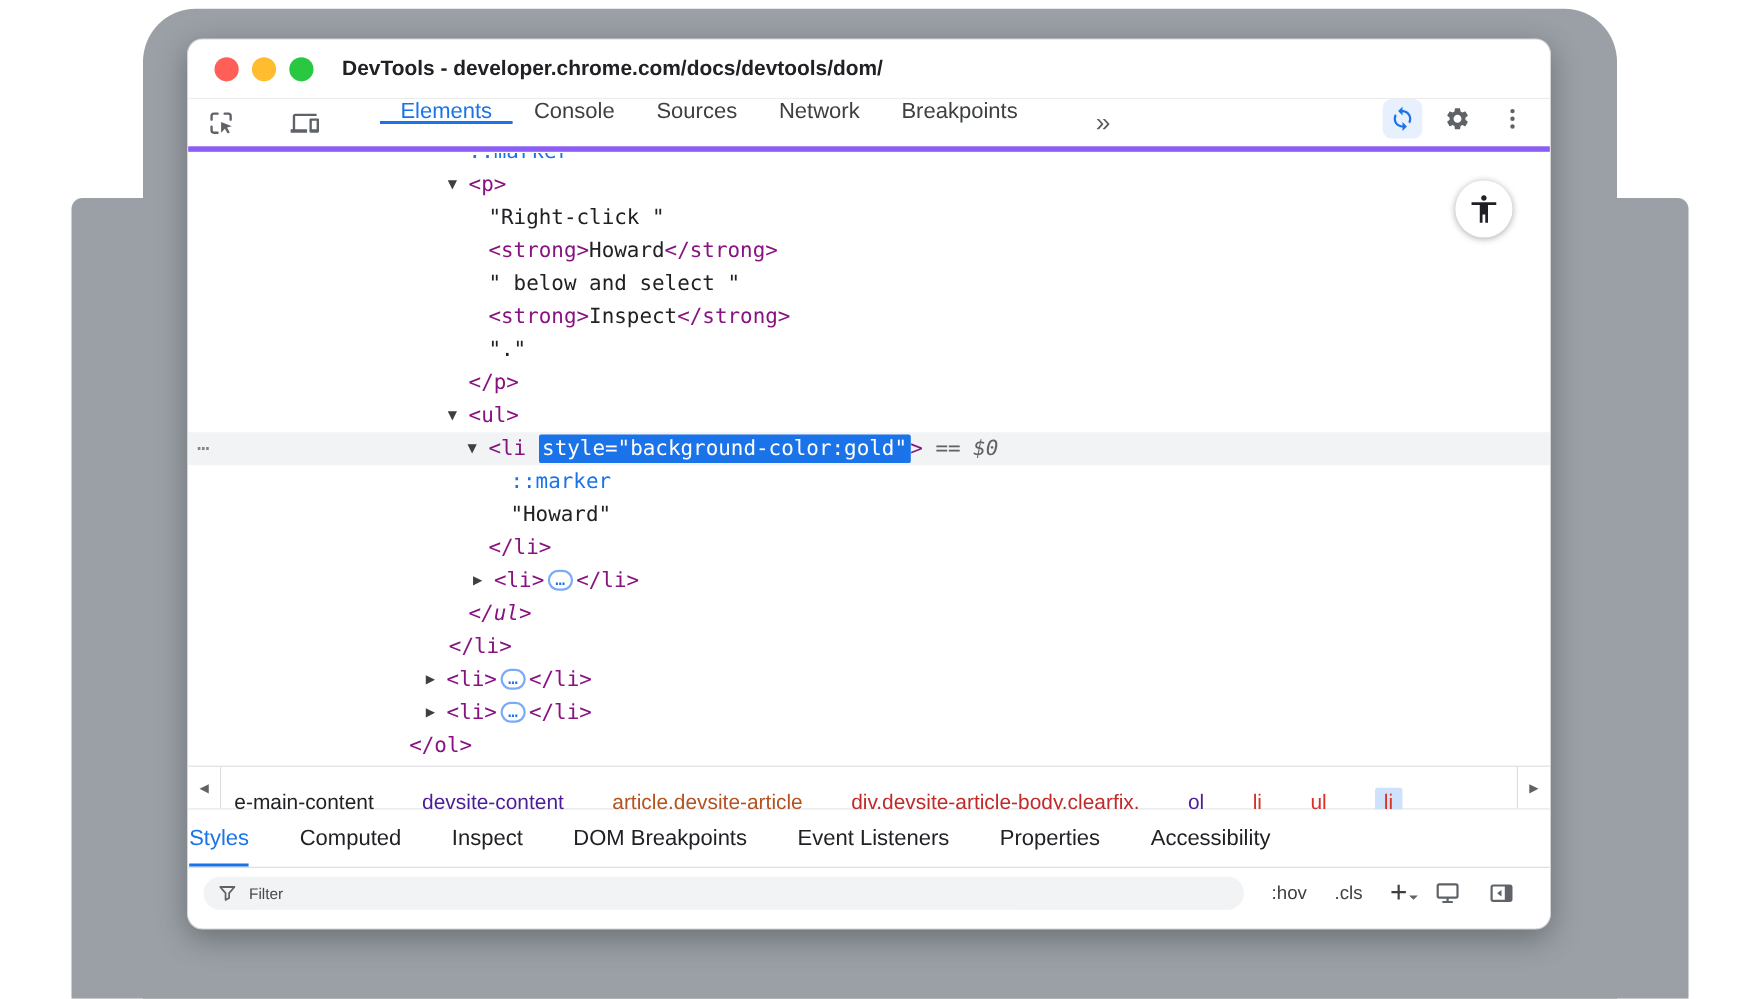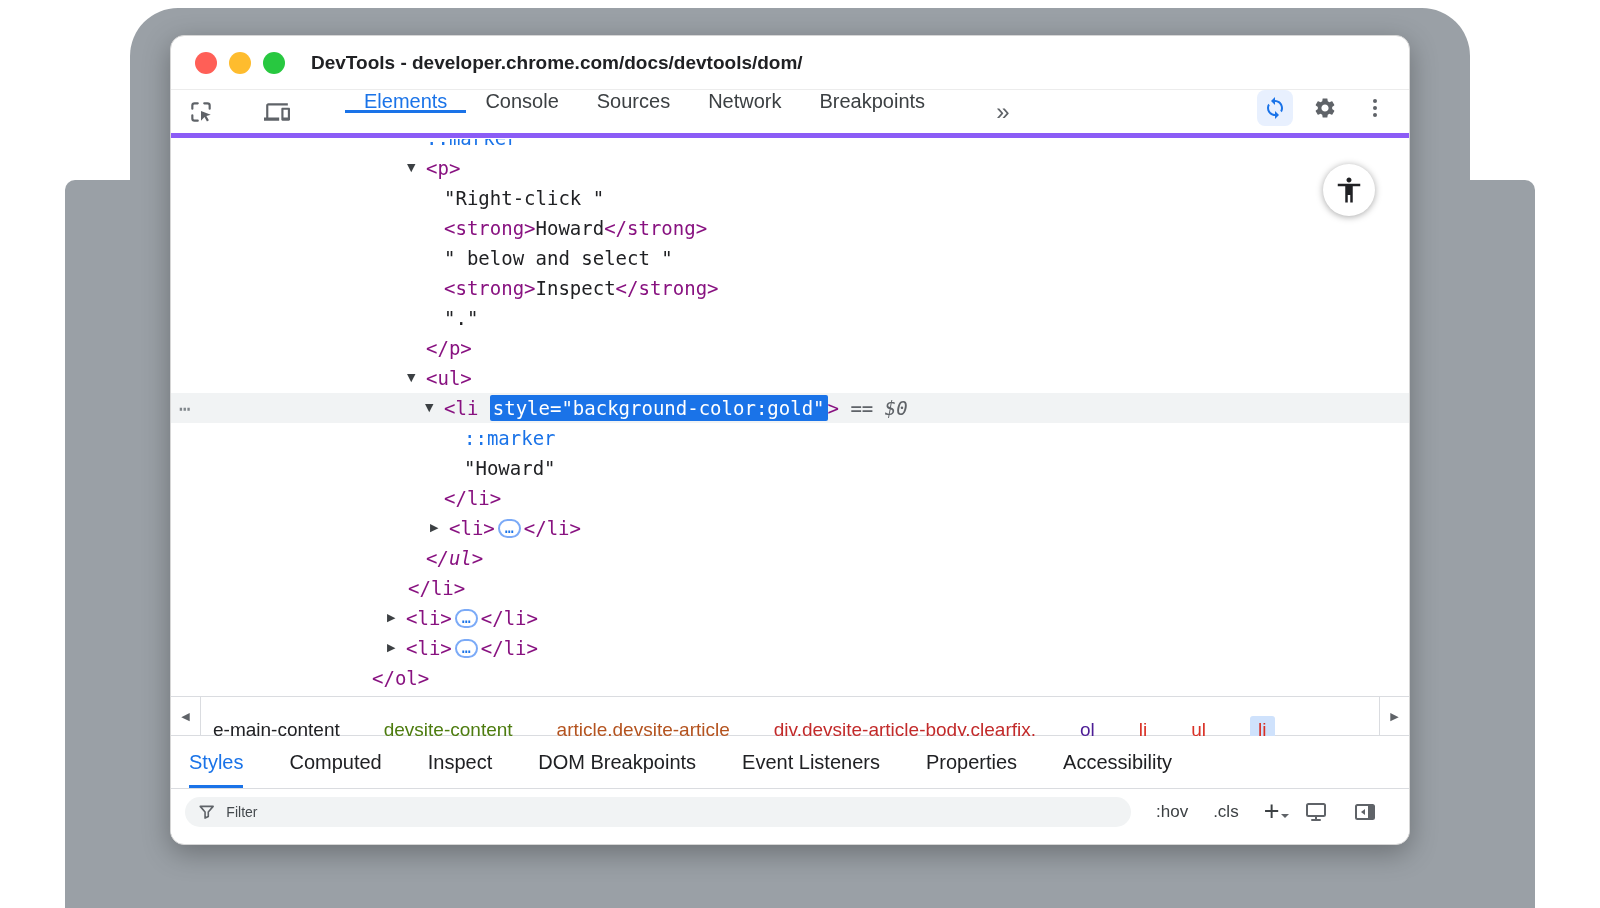--- a/index.html
+++ b/index.html
@@ -67,21 +67,21 @@
                font-family:"DejaVu Sans", sans-serif; }
   .crumb-nav.left  { border-right:1px solid #dadce0; }
   .crumb-nav.right { border-left:1px solid #dadce0; }
   .crumbs { display:flex; gap:44px; padding-left:12px; align-items:center; flex:1;
             overflow:hidden; white-space:nowrap;margin-top:28px; }
   .crumb { cursor:pointer; }
   .crumb.selected { background:#cfe2fc; padding:3px 8px; border-radius:3px; }
 
   
   .sidetabs { position:absolute; top:700px; left:0; right:0; height:52px; display:flex;
-              align-items:stretch; padding-left:18px; font-size:20px; background:#fff; }
+              align-items:stretch; padding-left:1px; font-size:20px; background:#fff; }
   .side-tab { display:flex; align-items:center; margin-right:46px; color:#202124; cursor:pointer; }
   .side-tab.active { color:#1a73e8; box-shadow:inset 0 -3px 0 #1a73e8; }
 
   
   .filterbar { position:absolute; top:752px; left:0; right:0; height:46px;
                border-top:1px solid #dadce0; display:flex; align-items:center;
                padding:0 14px; background:#fff; }
   .filter-pill { display:flex; align-items:center; height:30px; flex:0 0 946px;
                  background:#f1f3f4; border-radius:15px; padding:0 12px; cursor:text; }
   .filter-input { border:none; background:transparent; outline:none; font-size:14px;
@@ -177,21 +177,21 @@
         <div class="tree-line" style="padding-left: 237px;"><span class="tk tk-tag">&lt;/li&gt;</span></div>
         <div class="tree-line" style="padding-left: 235px;"><span class="tree-arrow" style="left: 216px;">▶</span><span class="tk tk-tag">&lt;li&gt;</span><span class="tk tk-badge">…</span><span class="tk tk-tag">&lt;/li&gt;</span></div>
         <div class="tree-line" style="padding-left: 235px;"><span class="tree-arrow" style="left: 216px;">▶</span><span class="tk tk-tag">&lt;li&gt;</span><span class="tk tk-badge">…</span><span class="tk tk-tag">&lt;/li&gt;</span></div>
         <div class="tree-line" style="padding-left: 201px;"><span class="tk tk-tag">&lt;/ol&gt;</span></div>
       </div>
 
     <div class="crumbbar">
       <span class="crumb-nav left">◀</span>
       <div class="crumbs">
           <span class="crumb" style="color: rgb(32, 33, 36);">e-main-content</span>
-          <span class="crumb" style="color: #4d7c0f;">devsite-content</span>
+          <span class="crumb" style="color: #4c1d95;">devsite-content</span>
           <span class="crumb" style="color: rgb(180, 83, 31);">article.devsite-article</span>
           <span class="crumb" style="color: rgb(194, 42, 42);">div.devsite-article-body.clearfix.</span>
           <span class="crumb" style="color: #4c1d95;">ol</span>
           <span class="crumb" style="color: rgb(217, 48, 37);">li</span>
           <span class="crumb" style="color: rgb(217, 48, 37);">ul</span>
           <span class="crumb selected" style="color: rgb(217, 48, 37);">li</span>
         </div>
       <span class="crumb-nav right">▶</span>
     </div>
 

